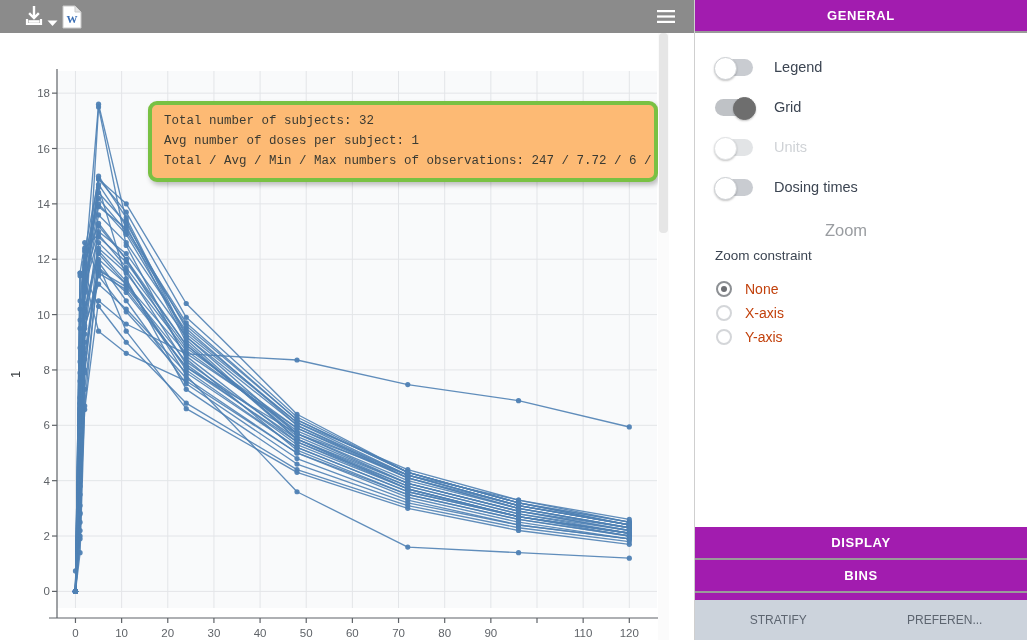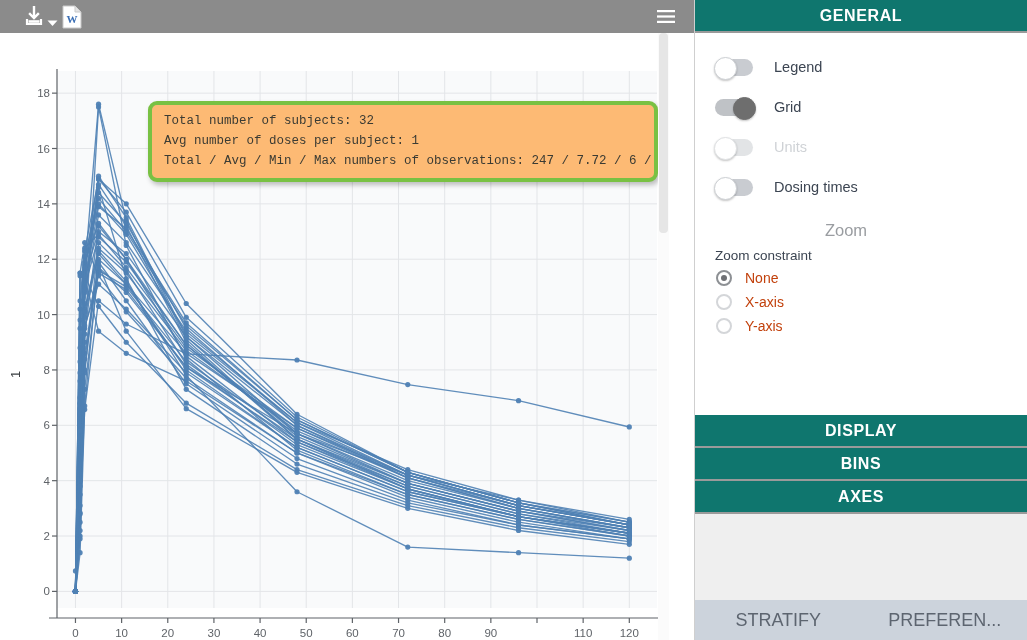--- a/index.html
+++ b/index.html
@@ -96,36 +96,36 @@
   
   #right-panel {
     position: absolute; left: 694px; top: 0;
     width: 333px; height: 640px;
     background: #ffffff;
     border-left: 1px solid #cfcfcf;
     box-sizing: border-box;
   }
   .section-header {
     height: 31px;
-    background: #0f766e;
+    background: #a21caf;
     color: #ffffff;
-    font-size: 16px;
+    font-size: 13px;
     font-weight: bold;
     letter-spacing: 0.6px;
     display: flex;
     align-items: center;
     justify-content: center;
     border-bottom: 2px solid #9a9a9a;
     cursor: pointer;
     user-select: none;
   }
   #general-body {
     background: #ffffff;
     padding-top: 14px;
-    height: 382px;
+    height: 494px;
     box-sizing: border-box;
   }
   .toggle-row {
     display: flex;
     align-items: center;
     height: 40px;
     padding-left: 20px;
     position: relative;
   }
   .toggle-row.highlighted {
@@ -176,21 +176,21 @@
     font-size: 16.5px;
     color: #9a9da1;
     margin-top: 14px;
     margin-bottom: 8px;
     padding-right: 30px;
   }
   #zoom-constraint-label {
     font-size: 13.5px;
     color: #3c4552;
     padding-left: 20px;
-    margin-bottom: 3px;
+    margin-bottom: 14px;
   }
   .radio-row {
     display: flex;
     align-items: center;
     height: 24px;
     padding-left: 21px;
     cursor: pointer;
   }
   .radio {
     width: 16px; height: 16px;
@@ -225,21 +225,21 @@
     position: absolute;
     left: 0; bottom: 0;
     width: 333px; height: 40px;
     display: flex;
   }
   .btab {
     flex: 1;
     display: flex;
     align-items: center;
     justify-content: center;
-    font-size: 18px;
+    font-size: 12px;
     color: #5d6570;
     background: #ccd3dc;
     cursor: pointer;
     user-select: none;
   }
   .btab.active {
     background: #9a9a9a;
     color: #ffffff;
   }
 

